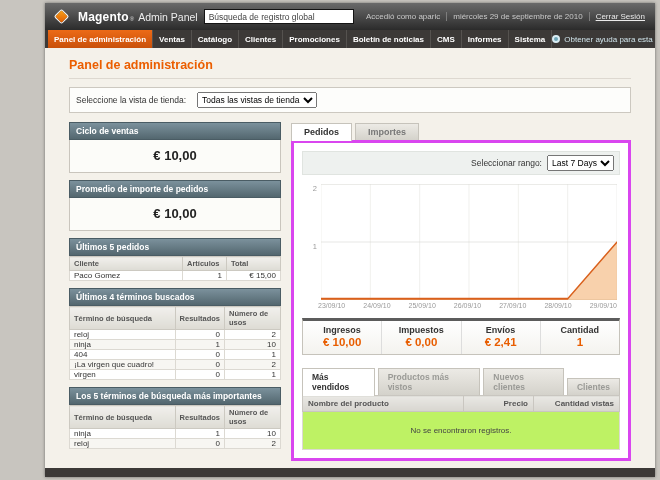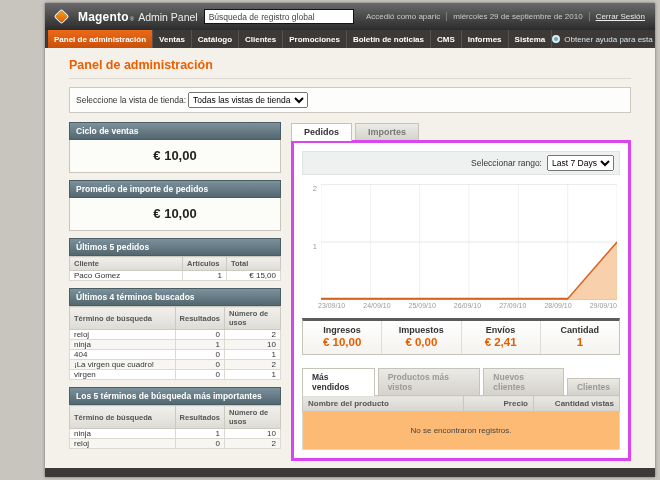--- a/index.html
+++ b/index.html
@@ -51,21 +51,21 @@
   .nav-item.active { background:linear-gradient(#ec6a17,#c9500a); }
   .nav-help { margin-left:auto; display:flex; align-items:center; gap:4px; color:#cfe3ea; font-size:8px; padding-right:5px; cursor:pointer; }
   .help-icon { width:8px; height:8px; border:2px solid #d9ecf3; border-radius:50%; background:#6fa6b8; flex:none; }
 
   
   .content { padding:7px 24px 0; }
   .title-row { border-bottom:1px solid #ddd8d0; padding-bottom:5px; margin-bottom:8px; }
   .page-title { color:#eb5e00; font-size:12.5px; font-weight:bold; }
   .store-row {
     border:1px solid #ccc8c0; background:#fdfdfb; padding:4px 6px;
-    font-size:8.5px; color:#333; display:flex; align-items:center; gap:2px;
+    font-size:8.5px; color:#333; display:flex; align-items:center; gap:11px;
   }
   select { font-size:8.5px; height:16px; font-family:"Liberation Sans",sans-serif; }
 
   .columns { display:flex; gap:10px; margin-top:9px; }
   .left-col { width:212px; flex:none; display:flex; flex-direction:column; gap:7px; }
   .right-col { flex:1; min-width:0; }
 
   .section-head {
     background:linear-gradient(#7b919c,#53676f); color:#fff;
     font-size:8.5px; font-weight:bold; padding:3px 6px; border:1px solid #4a5c64;
@@ -128,21 +128,21 @@
     background:linear-gradient(#eceae5,#d4d2cb); color:#9a9a96; cursor:pointer;
   }
   .btab.active { background:#fff; color:#333; position:relative; top:1px; padding-bottom:4px; }
   .products-table { width:100%; border-collapse:collapse; font-size:8px; }
   .products-table th {
     background:linear-gradient(#e9e8e4,#d7d5cf); border:1px solid #c9c6c0;
     padding:3px 5px; text-align:left; color:#555; font-size:8px;
   }
   .products-table th:nth-child(2) { width:70px; text-align:right; }
   .products-table th:nth-child(3) { width:86px; text-align:right; }
-  .empty-cell { border:1px solid #dcd9d2; text-align:center; padding:14px 0; background:#fdba74; color:#444; }
+  .empty-cell { border:1px solid #dcd9d2; text-align:center; padding:14px 0; background:#bef264; color:#444; }
 
   .bottom-bar { position:absolute; left:0; right:0; bottom:0; height:9px; background:#3c3937; }
 </style>
 </head>
 <body>
 
 <div class="screen">
 
   <div class="top-bar">
     <span class="logo-badge"></span>

